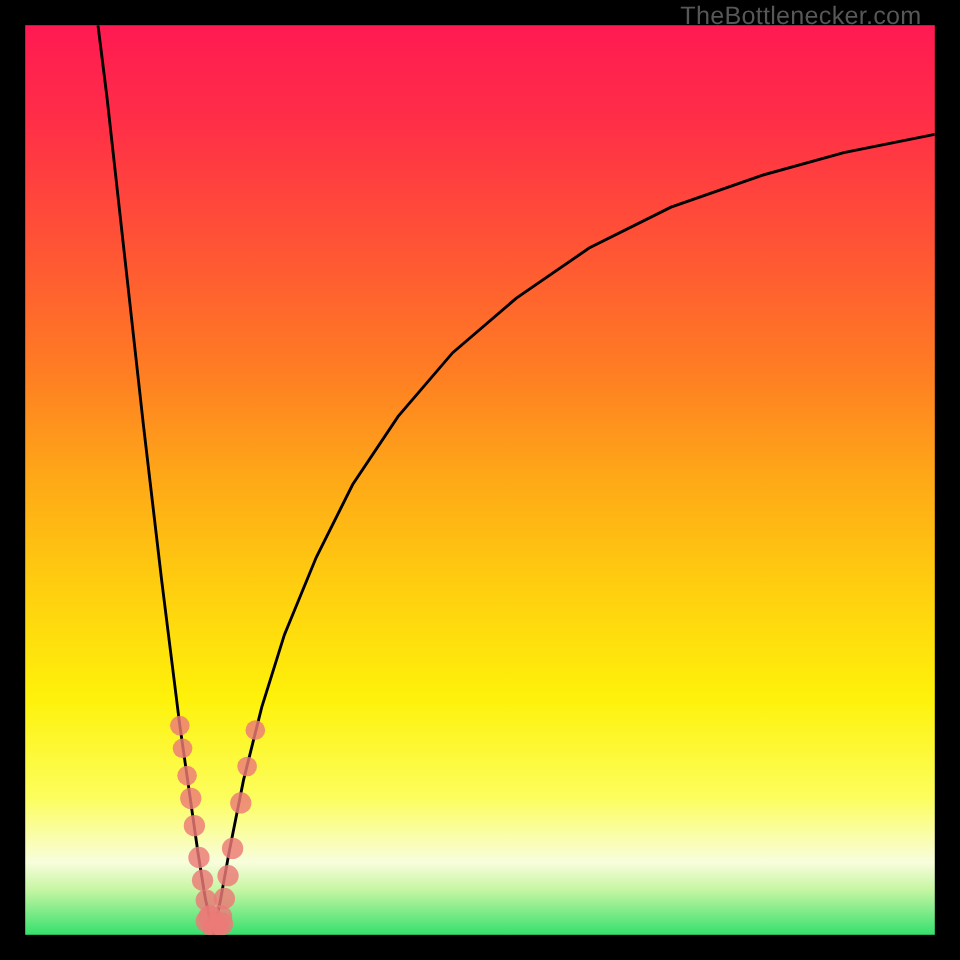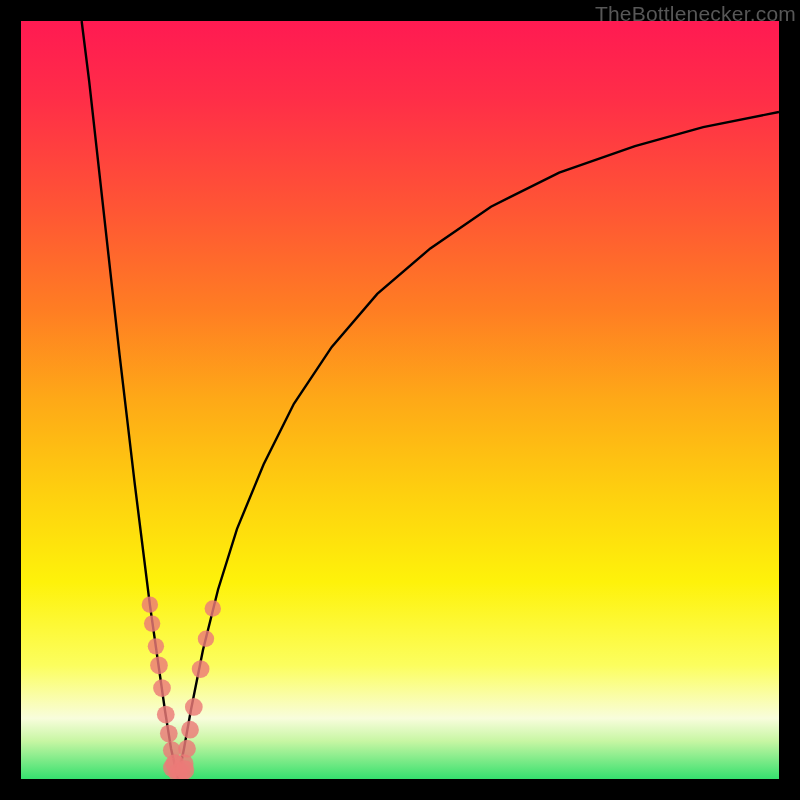--- a/index.html
+++ b/index.html
@@ -86,15 +86,15 @@
         <circle cx="169.03" cy="708.73" r="8.87" class="scatter-dot"></circle>
         <circle cx="172.82" cy="685.99" r="8.87" class="scatter-dot"></circle>
         <circle cx="179.65" cy="648.09" r="8.87" class="scatter-dot"></circle>
         <circle cx="184.95" cy="617.77" r="8.19" class="scatter-dot"></circle>
         <circle cx="191.77" cy="587.45" r="8.19" class="scatter-dot"></circle>
         <circle cx="151.60" cy="746.63" r="9.55" class="scatter-dot"></circle>
         <circle cx="163.73" cy="748.90" r="9.55" class="scatter-dot"></circle>
       </g>
   </svg>
 
-  <span class="watermark" id="watermark-span" style="right: 4px; top: 2px; margin-left: 24px;">TheBottlenecker.com</span>
+  <span class="watermark" id="watermark-span" style="right: 32px; top: 2px; margin-left: 24px;">TheBottlenecker.com</span>
 
 </div>
 
 </body></html>

